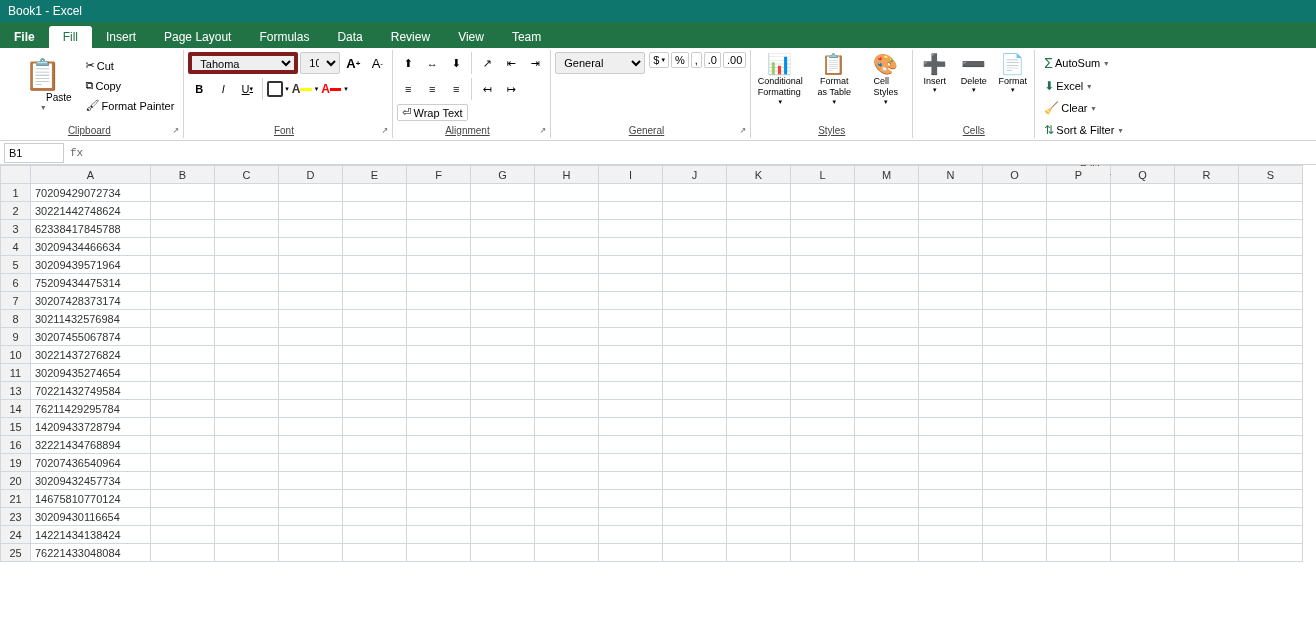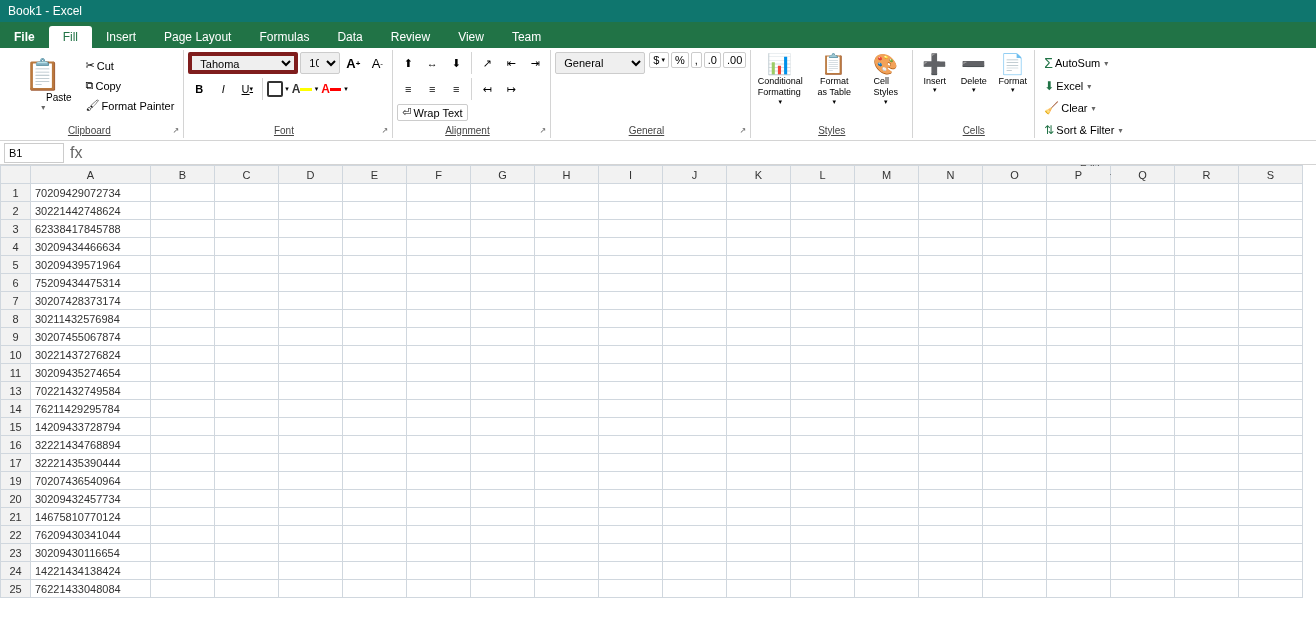--- a/index.html
+++ b/index.html
@@ -175,23 +175,24 @@
       gap: 4px;
     }
     .cell-ref {
       width: 60px;
       border: 1px solid #ccc;
       padding: 1px 4px;
       font-size: 11px;
       height: 20px;
     }
     .formula-bar-icon {
-      font-size: 16px;
+      font-size: 11px;
       color: #666;
       padding: 0 2px;
+      font-family: Liberation Mono, monospace;
     }
     .formula-input {
       flex: 1;
       border: none;
       outline: none;
       font-size: 11px;
       height: 20px;
     }
     
     
@@ -829,42 +830,20 @@
           <td></td>
           <td></td>
           <td></td>
           <td></td>
           <td></td>
           <td></td>
           <td></td>
           <td></td>
         </tr>
         <tr>
-          <th class="row-header">17</th>
-          <td>32221435390444</td>
-          <td></td>
-          <td></td>
-          <td></td>
-          <td></td>
-          <td></td>
-          <td></td>
-          <td></td>
-          <td></td>
-          <td></td>
-          <td></td>
-          <td></td>
-          <td></td>
-          <td></td>
-          <td></td>
-          <td></td>
-          <td></td>
-          <td></td>
-          <td></td>
-        </tr>
-        <tr>
           <th class="row-header">19</th>
           <td>70207436540964</td>
           <td></td>
           <td></td>
           <td></td>
           <td></td>
           <td></td>
           <td></td>
           <td></td>
           <td></td>
@@ -897,42 +876,20 @@
           <td></td>
           <td></td>
           <td></td>
           <td></td>
           <td></td>
           <td></td>
         </tr>
         <tr>
           <th class="row-header">21</th>
           <td>14675810770124</td>
-          <td></td>
-          <td></td>
-          <td></td>
-          <td></td>
-          <td></td>
-          <td></td>
-          <td></td>
-          <td></td>
-          <td></td>
-          <td></td>
-          <td></td>
-          <td></td>
-          <td></td>
-          <td></td>
-          <td></td>
-          <td></td>
-          <td></td>
-          <td></td>
-        </tr>
-        <tr>
-          <th class="row-header">22</th>
-          <td>76209430341044</td>
           <td></td>
           <td></td>
           <td></td>
           <td></td>
           <td></td>
           <td></td>
           <td></td>
           <td></td>
           <td></td>
           <td></td>

